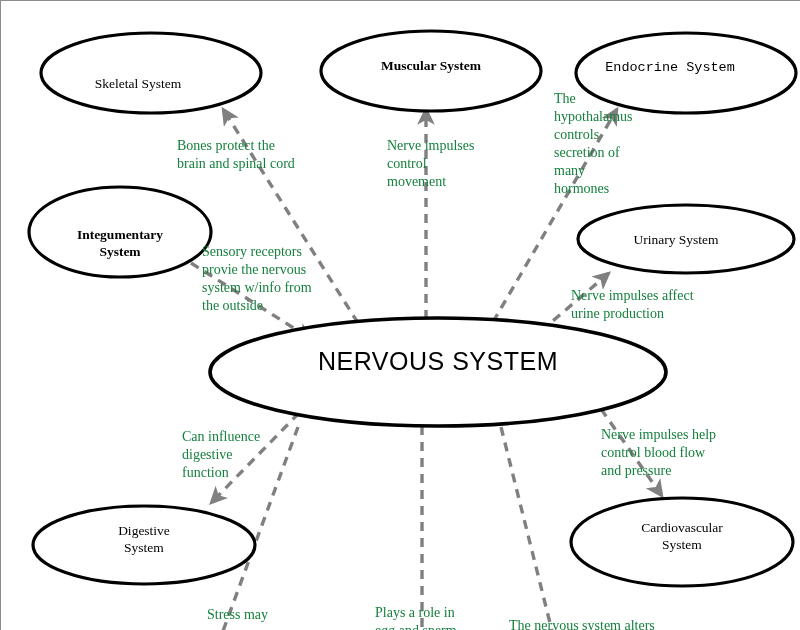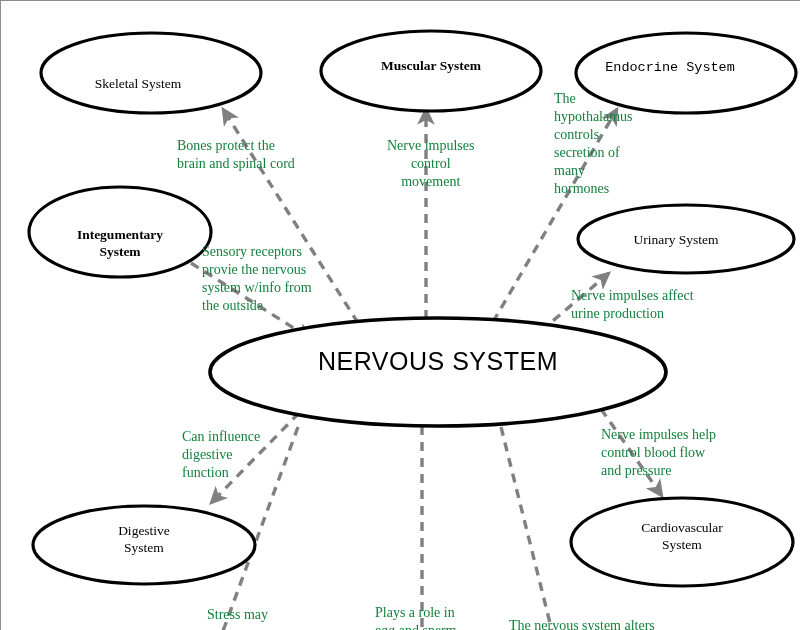--- a/index.html
+++ b/index.html
@@ -98,21 +98,21 @@
 System</div>
       <div class="node-label" style="left: 577px; width: 196px; top: 229.5px;">Urinary System</div>
       <div class="node-label" style="left: 32px; width: 222px; top: 520.5px;">Digestive
 System</div>
       <div class="node-label" style="left: 570px; width: 222px; top: 517.5px; font-family: Liberation Serif, serif;">Cardiovascular
 System</div>
     </div>
   <div id="edge-labels">
       <div class="edge-label" style="left: 176px; top: 136px;">Bones protect the
 brain and spinal cord</div>
-      <div class="edge-label" style="left: 386px; top: 136px; text-align: center;">Nerve impulses
+      <div class="edge-label" style="left: 386px; top: 136px;">Nerve impulses
 control
 movement</div>
       <div class="edge-label" style="left: 553px; top: 89px;">The
 hypothalamus
 controls
 secretion of
 many
 hormones</div>
       <div class="edge-label" style="left: 570px; top: 286px;">Nerve impulses affect
 urine production</div>

